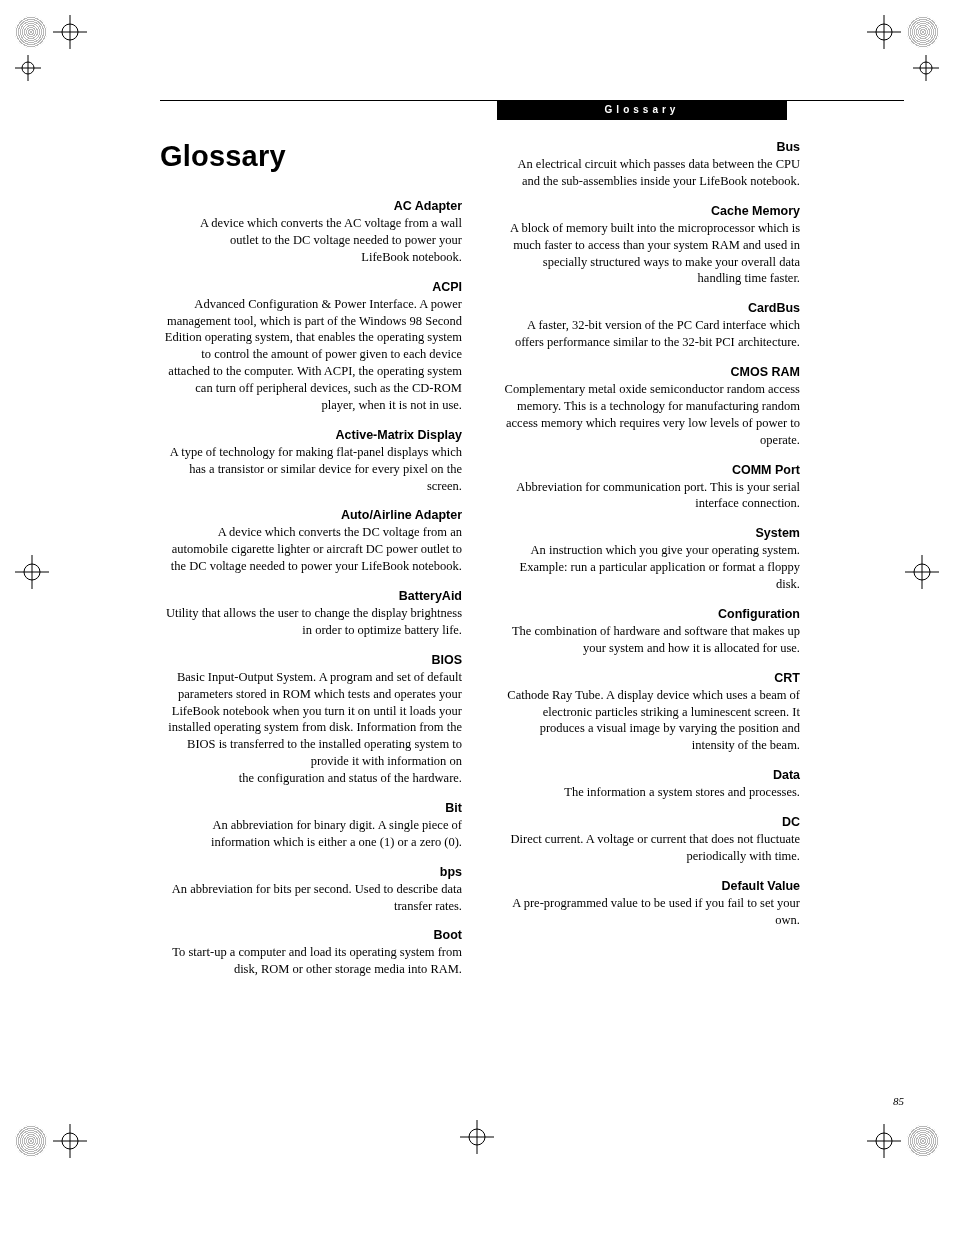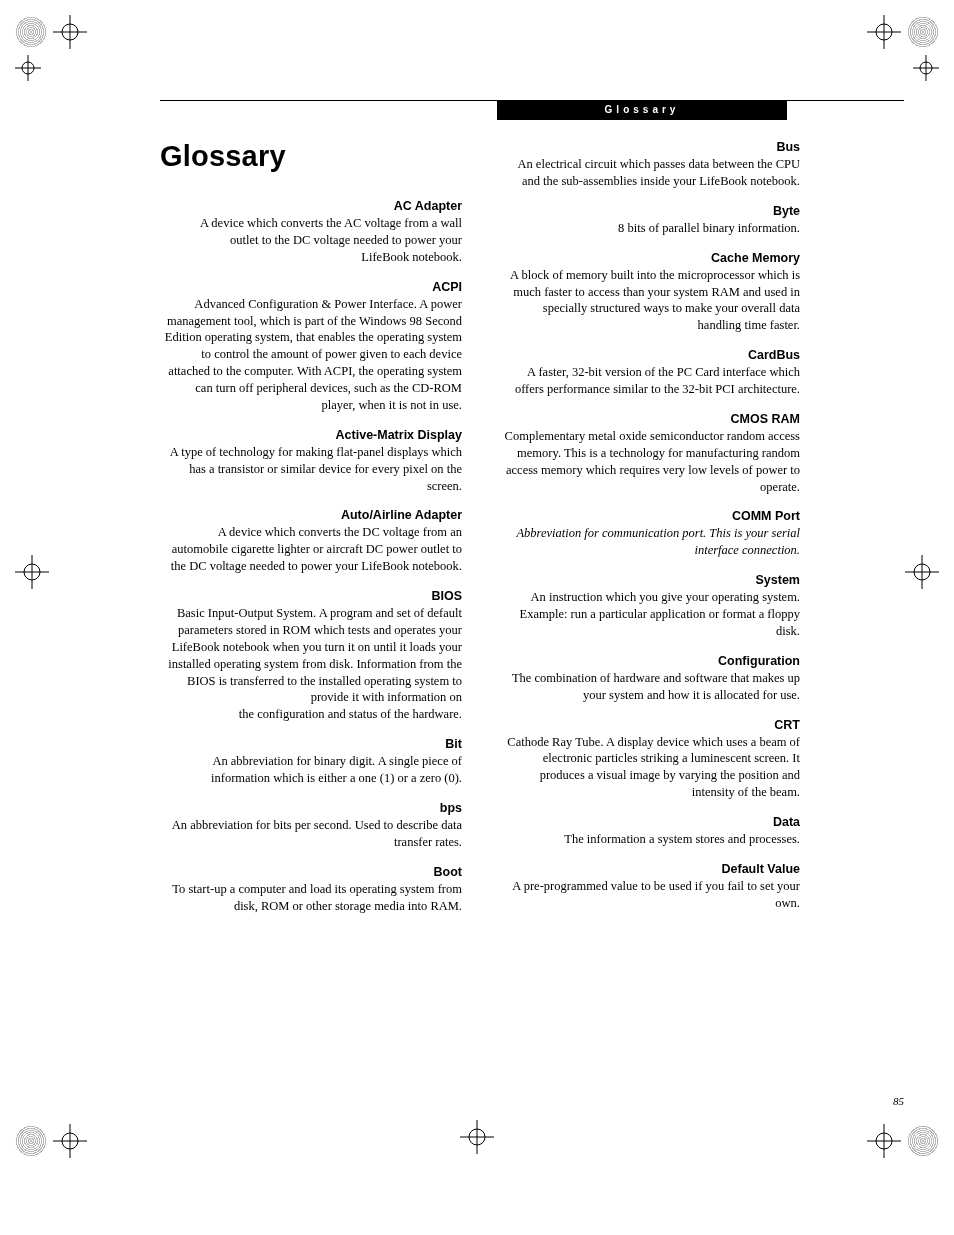--- a/index.html
+++ b/index.html
@@ -207,20 +207,24 @@
           </div>
           <div class="entry">
             <div class="term">Active-Matrix Display</div>
             <div class="def" style="white-space: pre-line;">A type of technology for making flat-panel displays which has a transistor or similar device for every pixel on the screen.</div>
           </div>
           <div class="entry">
             <div class="term">Auto/Airline Adapter</div>
             <div class="def" style="white-space: pre-line;">A device which converts the DC voltage from an automobile cigarette lighter or aircraft DC power outlet to the DC voltage needed to power your LifeBook notebook.</div>
           </div>
           <div class="entry">
+            <div class="term">BatteryAid</div>
+            <div class="def" style="white-space: pre-line;">Utility that allows the user to change the display brightness in order to optimize battery life.</div>
+          </div>
+          <div class="entry">
             <div class="term">BIOS</div>
             <div class="def" style="white-space: pre-line;">Basic Input-Output System. A program and set of default parameters stored in ROM which tests and operates your LifeBook notebook when you turn it on until it loads your installed operating system from disk. Information from the BIOS is transferred to the installed operating system to provide it with information on
 the configuration and status of the hardware.</div>
           </div>
           <div class="entry">
             <div class="term">Bit</div>
             <div class="def" style="white-space: pre-line;">An abbreviation for binary digit. A single piece of information which is either a one (1) or a zero (0).</div>
           </div>
           <div class="entry">
             <div class="term">bps</div>
@@ -232,56 +236,56 @@
           </div>
         </div>
     </div>
     <div class="col">
       <div id="right-entries">
           <div class="entry">
             <div class="term">Bus</div>
             <div class="def" style="white-space: pre-line;">An electrical circuit which passes data between the CPU and the sub-assemblies inside your LifeBook notebook.</div>
           </div>
           <div class="entry">
-            <div class="term">Byte</div>
-            <div class="def" style="white-space: pre-line;">8 bits of parallel binary information.</div>
-          </div>
-          <div class="entry">
             <div class="term">Cache Memory</div>
             <div class="def" style="white-space: pre-line;">A block of memory built into the microprocessor which is much faster to access than your system RAM and used in specially structured ways to make your overall data handling time faster.</div>
           </div>
           <div class="entry">
             <div class="term">CardBus</div>
             <div class="def" style="white-space: pre-line;">A faster, 32-bit version of the PC Card interface which offers performance similar to the 32-bit PCI architecture.</div>
           </div>
           <div class="entry">
             <div class="term">CMOS RAM</div>
             <div class="def" style="white-space: pre-line;">Complementary metal oxide semiconductor random access memory. This is a technology for manufacturing random access memory which requires very low levels of power to operate.</div>
           </div>
           <div class="entry">
             <div class="term">COMM Port</div>
-            <div class="def" style="white-space: pre-line; font-style: italic;">Abbreviation for communication port. This is your serial interface connection.</div>
+            <div class="def" style="white-space: pre-line;">Abbreviation for communication port. This is your serial interface connection.</div>
           </div>
           <div class="entry">
             <div class="term">System</div>
             <div class="def" style="white-space: pre-line;">An instruction which you give your operating system. Example: run a particular application or format a floppy disk.</div>
           </div>
           <div class="entry">
             <div class="term">Configuration</div>
             <div class="def" style="white-space: pre-line;">The combination of hardware and software that makes up your system and how it is allocated for use.</div>
           </div>
           <div class="entry">
             <div class="term">CRT</div>
             <div class="def" style="white-space: pre-line;">Cathode Ray Tube. A display device which uses a beam of electronic particles striking a luminescent screen. It produces a visual image by varying the position and intensity of the beam.</div>
           </div>
           <div class="entry">
             <div class="term">Data</div>
             <div class="def" style="white-space: pre-line;">The information a system stores and processes.</div>
           </div>
           <div class="entry">
+            <div class="term">DC</div>
+            <div class="def" style="white-space: pre-line;">Direct current. A voltage or current that does not fluctuate periodically with time.</div>
+          </div>
+          <div class="entry">
             <div class="term">Default Value</div>
             <div class="def" style="white-space: pre-line;">A pre-programmed value to be used if you fail to set your own.</div>
           </div>
         </div>
     </div>
   </div>
 
   <div class="page-number">85</div>
 </div>
 

